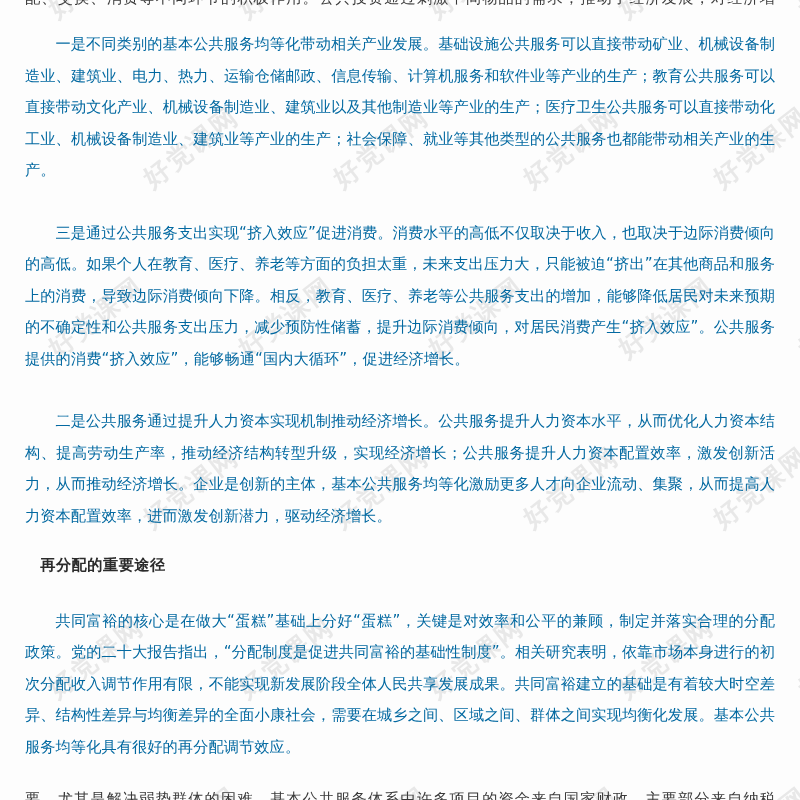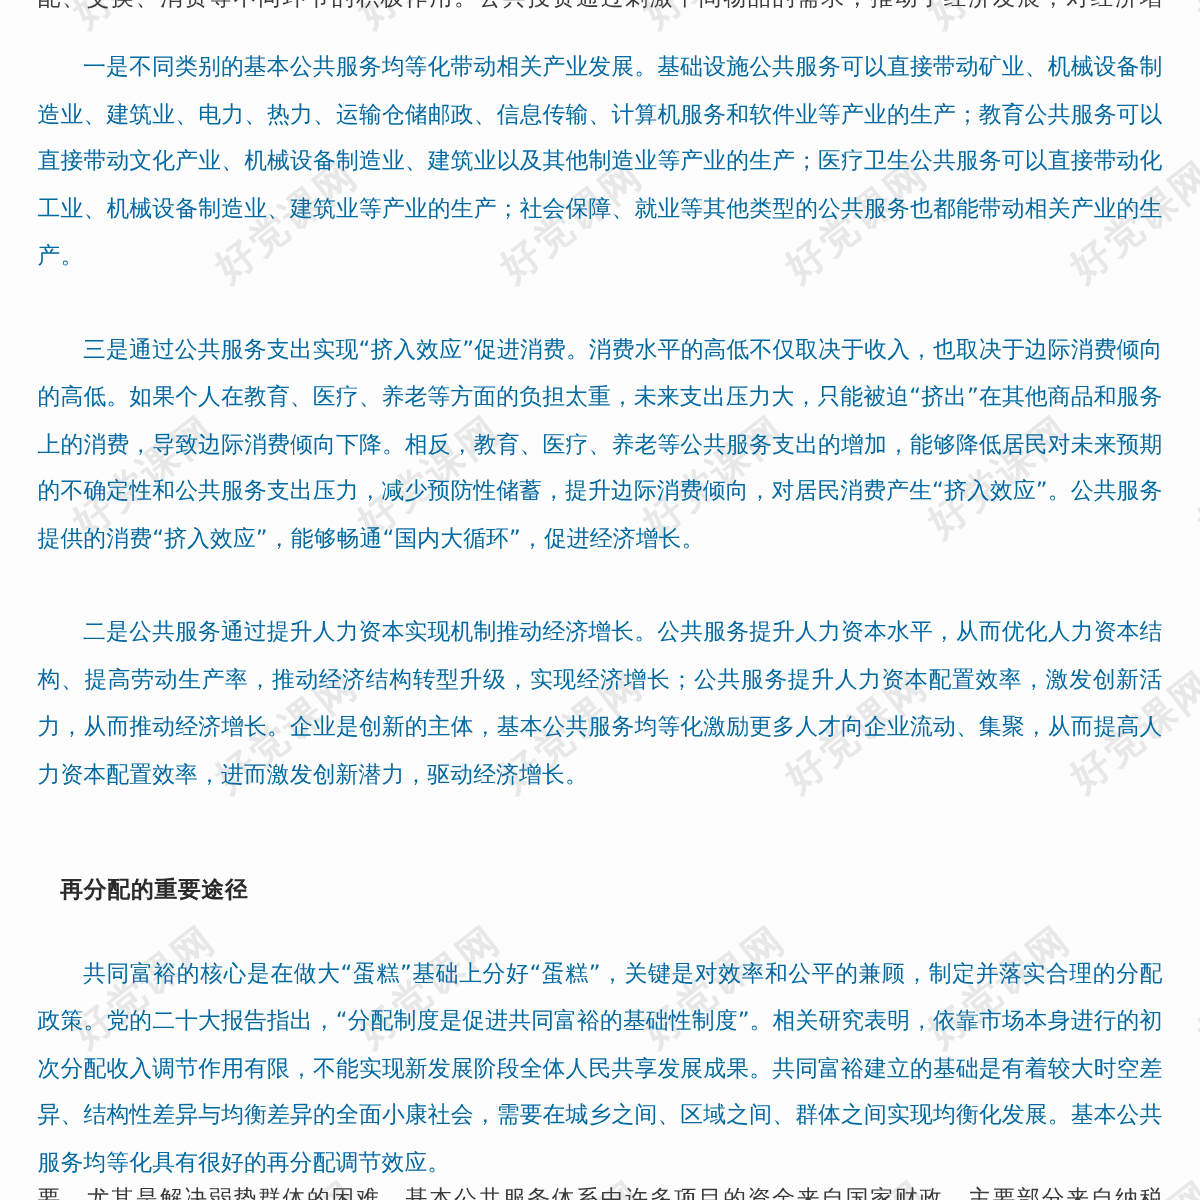--- a/index.html
+++ b/index.html
@@ -101,21 +101,21 @@
   }
 
   .heading {
     margin: 0;
     font-weight: 700;
     text-indent: 1em;
     letter-spacing: 0.5px;
     color: #2b2b2b;
   }
 
-  .gap-before-heading { margin-top: 46px; }
+  .gap-before-heading { margin-top: 18px; }
   .gap-after-heading  { margin-top: 24px; }
 
   
   .clip-bottom {
     position: absolute;
     left: 25px;
     right: 25px;
     bottom: -8px;
     height: 24px;
     overflow: hidden;

